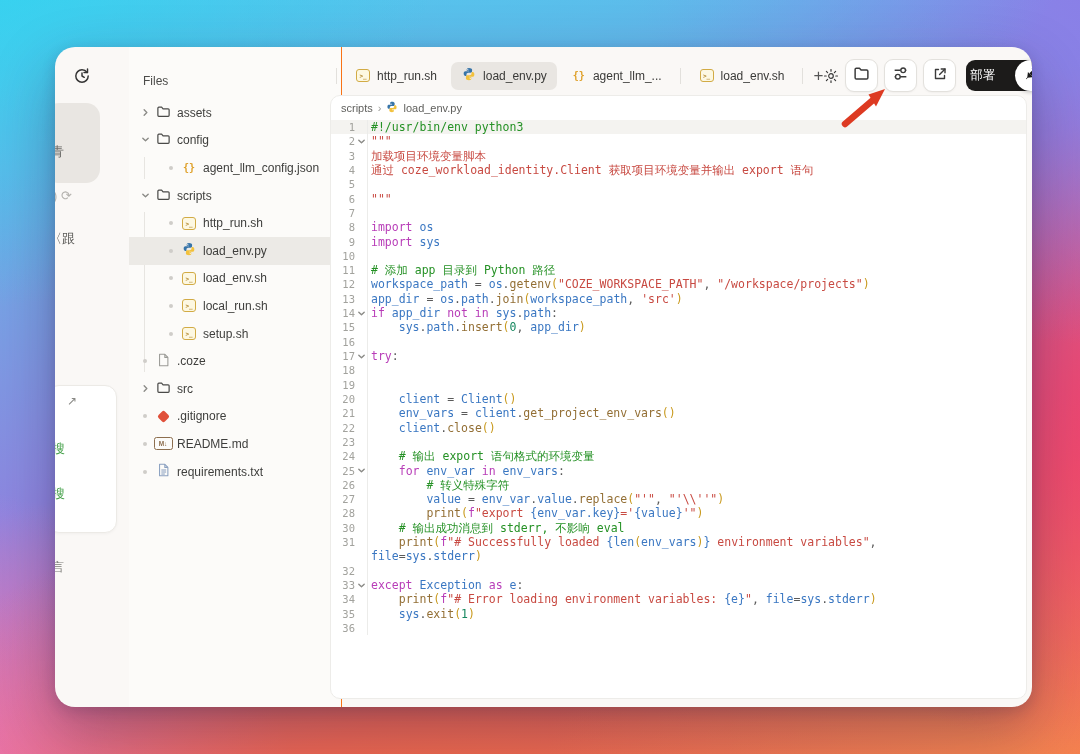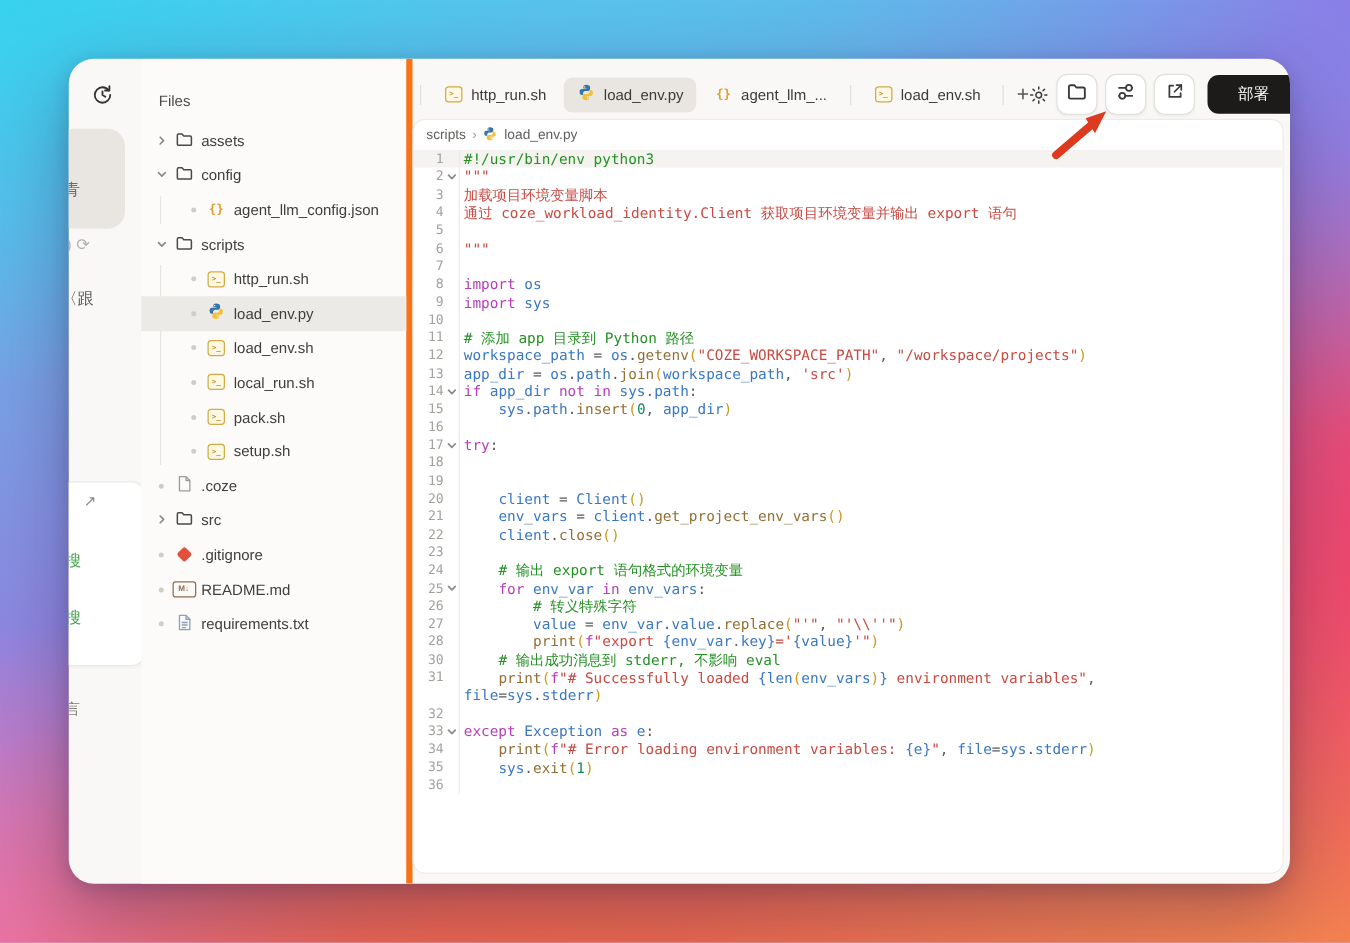--- a/index.html
+++ b/index.html
@@ -29,21 +29,21 @@
   .rail .pill-ch{position:absolute;left:-4px;top:96px;font-size:13px;color:#6b6b68;}
   .rail .row2{position:absolute;left:-2px;top:141px;font-size:13px;color:#b4b2ae;}
   .rail .row3{position:absolute;left:-6px;top:183px;font-size:13px;color:#5a5a57;}
   .rail .mini-card{position:absolute;left:-8px;top:338px;width:68px;height:146px;background:#fff;border:1px solid #eceae6;border-radius:12px;box-shadow:0 1px 3px rgba(0,0,0,.04);}
   .rail .mc-arrow{position:absolute;left:12px;top:347px;font-size:12px;color:#8a8a86;}
   .rail .mc-t1{position:absolute;left:-3px;top:393px;font-size:13px;color:#46a14b;}
   .rail .mc-t2{position:absolute;left:-4px;top:416px;font-size:12px;color:#46a14b;}
   .rail .mc-t3{position:absolute;left:-3px;top:438px;font-size:13px;color:#46a14b;}
   .rail .b-ch{position:absolute;left:-3px;top:512px;font-size:12px;color:#7c7c78;}
   
-  .files{position:absolute;left:58px;top:0;width:212px;height:100%;background:#fcfbf9;border-right:5px solid #f97316;}
+  .files{position:absolute;left:74px;top:0;width:212px;height:100%;background:#fcfbf9;border-right:1px solid #f97316;}
   .files-title{position:absolute;left:14px;top:27px;font-size:12px;color:#4c4c4a;}
   .tree{position:absolute;left:0;top:52px;right:0;}
   .trow{height:27.6px;display:flex;align-items:center;font-size:12px;color:#3e3e3c;cursor:default;}
   .trow.ind0{padding-left:8px;}
   .trow.ind1{padding-left:34px;}
   .trow.sel{background:var(--selected-row,#eceae6);}
   .tslot{width:16px;display:flex;align-items:center;justify-content:center;flex:0 0 16px;}
   .ticon{width:16px;display:flex;align-items:center;justify-content:center;flex:0 0 16px;margin:0 6px 0 2px;}
   .tdot{width:4px;height:4px;border-radius:50%;background:#cfcdc9;}
   .guide{position:absolute;left:15px;width:1px;background:#e7e5e1;}
@@ -55,21 +55,21 @@
   .ic-git{width:9px;height:9px;background:#e0503a;transform:rotate(45deg);border-radius:2px;display:inline-block;}
   .ic-md{display:inline-flex;min-width:15px;height:11px;border:1.1px solid #8d6e4e;border-radius:2.5px;color:#8d6e4e;font:700 6.5px/9px "Liberation Sans",sans-serif;align-items:center;justify-content:center;padding:0 1px;}
   
   .tabbar{position:absolute;left:275px;top:12px;right:6px;height:33px;display:flex;align-items:center;}
   .tsep{width:1px;height:16px;background:#e2e0dc;margin:0 6px;flex:0 0 1px;}
   .tab{height:28px;display:flex;align-items:center;gap:6px;padding:0 10px;border-radius:7px;font-size:12px;color:#3a3a38;margin:0 2px;cursor:default;white-space:nowrap;}
   .tab.active{background:var(--active-tab,#e9e6e2);}
   .plusbtn{width:26px;height:26px;display:flex;align-items:center;justify-content:center;font-size:17px;color:#555;border-radius:6px;margin-left:4px;}
   .iconbtn{width:31px;height:31px;border:1px solid #e3e1dd;border-radius:9px;background:#fff;display:flex;align-items:center;justify-content:center;margin-left:6px;box-shadow:0 1px 2px rgba(0,0,0,.04);flex:0 0 31px;}
   .sunbtn{margin-left:auto;width:26px;height:26px;display:flex;align-items:center;justify-content:center;}
-  .deploy{position:relative;height:31px;min-width:70px;margin-left:10px;background:var(--deploy-bg,#1c1b1a);border-radius:9px;color:#fff;font-size:12.5px;display:flex;align-items:center;padding-left:24px;flex:0 0 70px;}
+  .deploy{position:relative;height:31px;min-width:70px;margin-left:10px;background:var(--deploy-bg,#1c1b1a);border-radius:9px;color:#fff;font-size:12.5px;display:flex;align-items:center;padding-left:4px;flex:0 0 70px;}
   .pin-circle{position:absolute;right:-6px;top:0;width:31px;height:31px;border-radius:50%;background:#fff;box-shadow:0 1px 4px rgba(0,0,0,.25);display:flex;align-items:center;justify-content:center;}
   
   .editor-card{position:absolute;left:275px;top:48px;right:5px;bottom:8px;background:#fff;border:1px solid #edece9;border-radius:10px;overflow:hidden;}
   .breadcrumb{height:24px;display:flex;align-items:center;gap:5px;padding-left:10px;font-size:11px;color:#5f5f5c;}
   .bc-sep{color:#9c9c98;}
   .code{position:relative;font-family:"DejaVu Sans Mono",monospace;font-size:11.5px;}
   .gutter-line{position:absolute;left:36px;top:0;bottom:0;width:1px;background:#ececea;}
   .crow{display:flex;height:14.32px;line-height:14.32px;white-space:pre;}
   .crow.hl{background:#f4f3f0;}
   .lnum{width:24px;text-align:right;color:#a2a29d;font-size:10.5px;flex:0 0 24px;}
@@ -197,29 +197,20 @@
           <span>load_env.sh</span>
         </div>
         <div class="trow ind1">
           <span class="tslot">
             <span class="tdot"></span>
           </span>
           <span class="ticon">
             <span class="ic-shell">&gt;_</span>
           </span>
           <span>local_run.sh</span>
-        </div>
-        <div class="trow ind1">
-          <span class="tslot">
-            <span class="tdot"></span>
-          </span>
-          <span class="ticon">
-            <span class="ic-shell">&gt;_</span>
-          </span>
-          <span>pack.sh</span>
         </div>
         <div class="trow ind1">
           <span class="tslot">
             <span class="tdot"></span>
           </span>
           <span class="ticon">
             <span class="ic-shell">&gt;_</span>
           </span>
           <span>setup.sh</span>
         </div>

